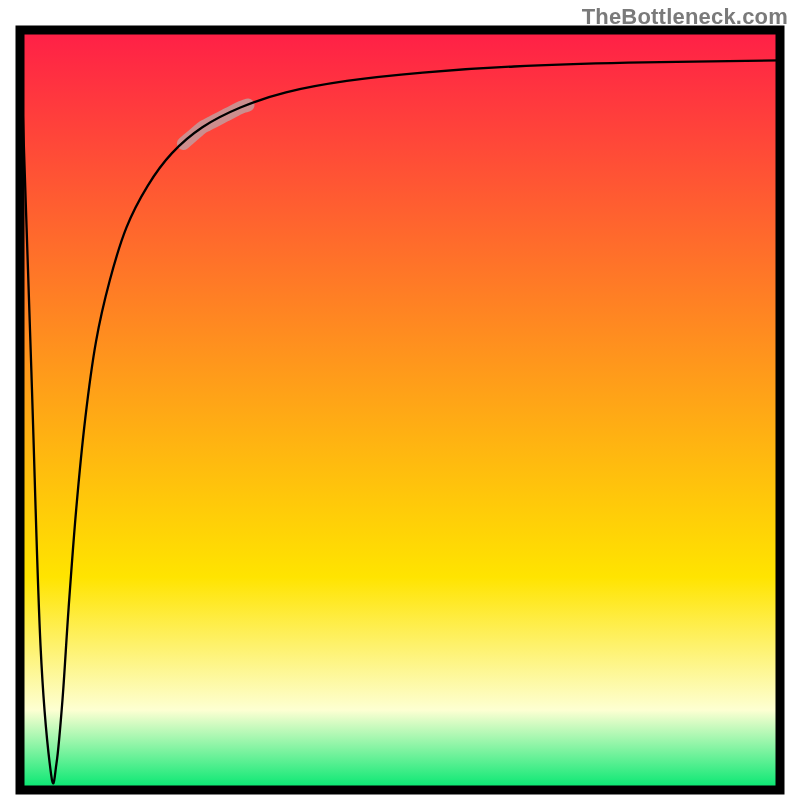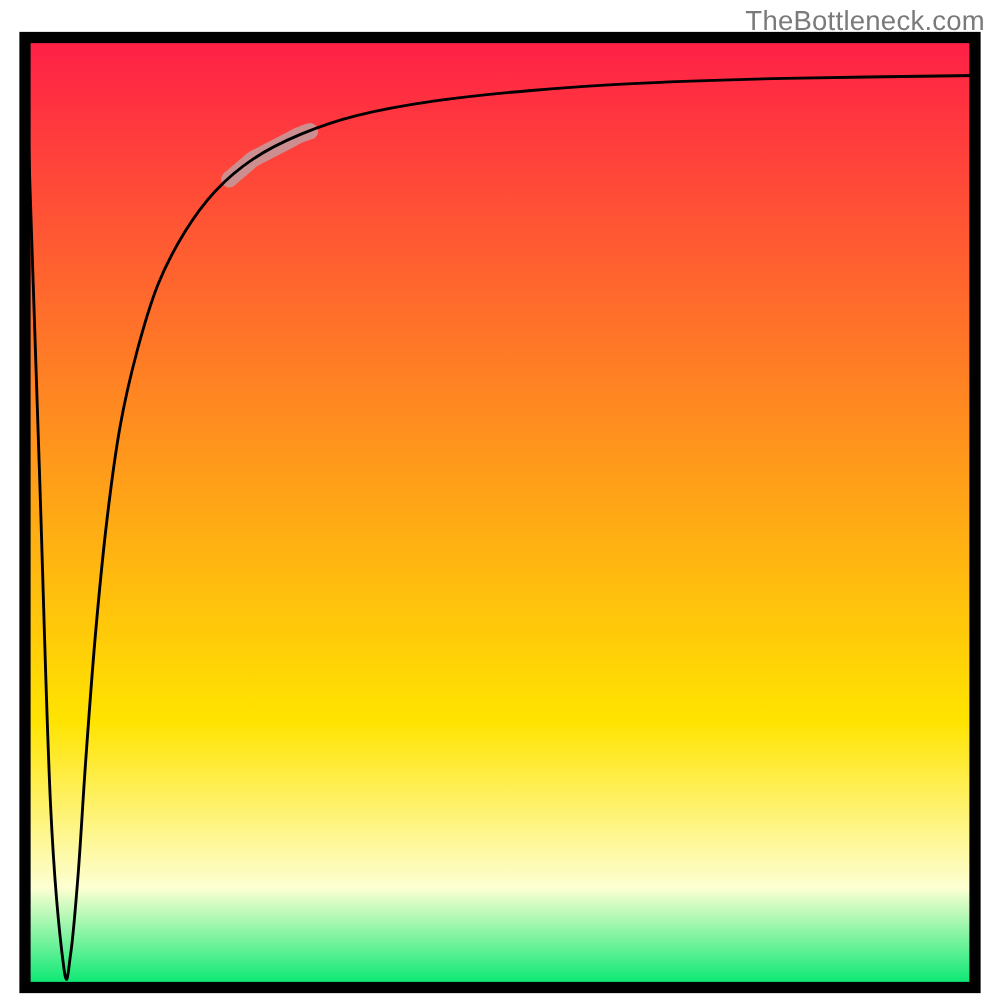--- a/index.html
+++ b/index.html
@@ -14,21 +14,21 @@
   .stage {
     position: relative;
     width: 800px;
     height: 800px;
   }
   .watermark {
     position: absolute;
     top: 4px;
     right: 12px;
     font-size: 22px;
-    font-weight: 400;
+    font-weight: 700;
     color: #7a7a7a;
     letter-spacing: 0.2px;
     user-select: none;
     margin-left: 40px;
   }
   svg.chart {
     position: absolute;
     left: 0;
     top: 0;
     display: block;

